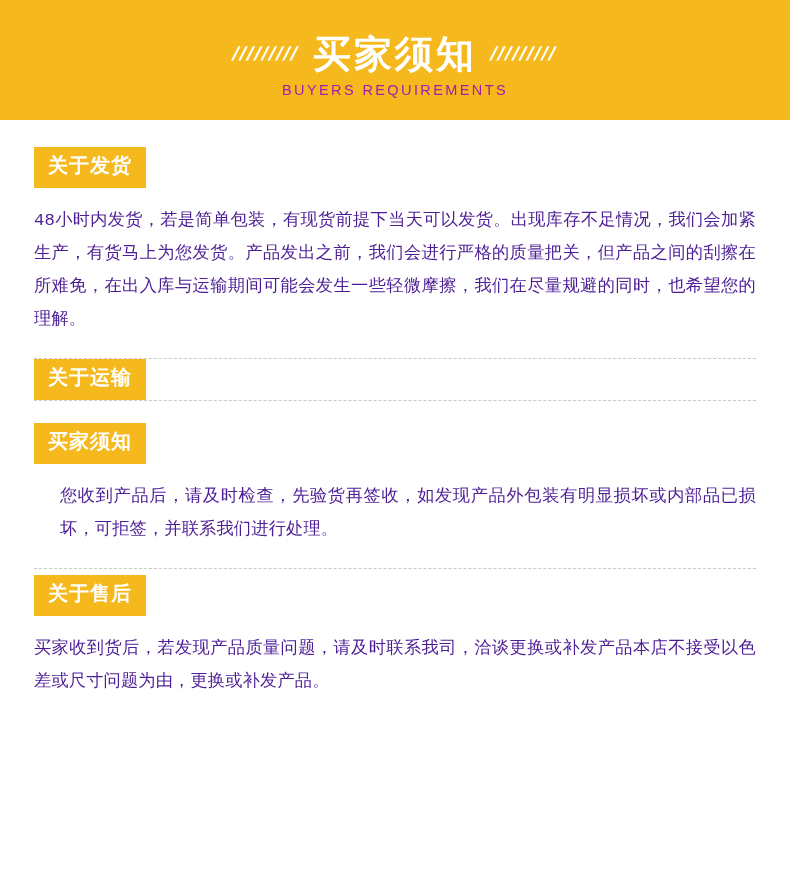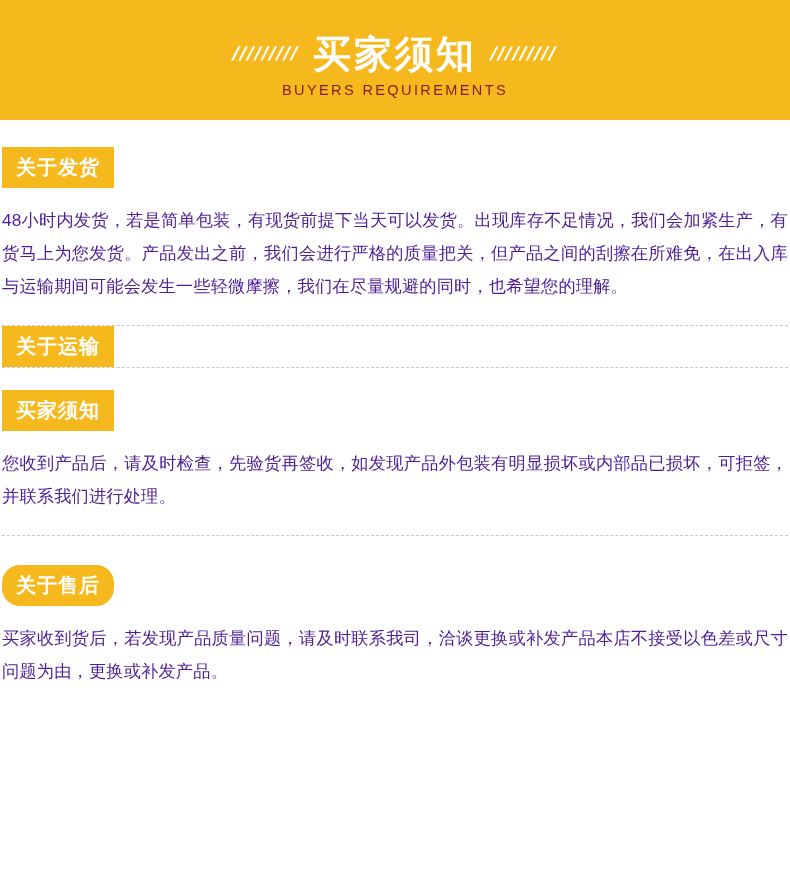--- a/index.html
+++ b/index.html
@@ -56,32 +56,33 @@
   .banner-title {
     color: #ffffff;
     font-size: 38px;
     font-weight: bold;
     letter-spacing: 3px;
     line-height: 36px;
     white-space: nowrap;
   }
   .banner-sub {
     margin-top: 9px;
-    color: #7f1d1d;
+    color: #a21caf;
     font-size: 14.5px;
     letter-spacing: 2.4px;
     line-height: 18px;
     white-space: nowrap;
   }
 
   
   .content {
-    padding: 0 2px;
+    padding: 0 34px;
     box-sizing: border-box;
     width: 790px;
+    font-family: Liberation Mono, monospace;
   }
   .section {
     position: relative;
   }
   .section-head {
     display: inline-block;
     background: #f6b91d;
     color: #ffffff;
     font-size: 20px;
     font-weight: bold;
@@ -105,23 +106,23 @@
   }
 
   
   .sec-0 .section-head { margin-top: 27px; }
   .sec-0 .section-body { margin-top: 16px; margin-bottom: 22px; }
 
   .sec-1 .section-head { }
   .sec-1 .section-body { margin-top: 16px; margin-bottom: 22px; }
 
   .sec-2 .section-head { margin-top: 22px; }
-  .sec-2 .section-body { margin-top: 16px; margin-bottom: 22px; }
+  .sec-2 .section-body { margin-top: 16px; margin-bottom: 22px; margin-left: 26px; }
 
-  .sec-3 .section-head { margin-top: 29px; border-radius: 18px; }
+  .sec-3 .section-head { margin-top: 6px; }
   .sec-3 .section-body { margin-top: 16px; margin-bottom: 8px; }
 </style>
 </head>
 <body>
 
 <div class="page">
 
   <div class="banner">
     <div class="banner-title-row">
       <span class="slashes">/////////</span>

